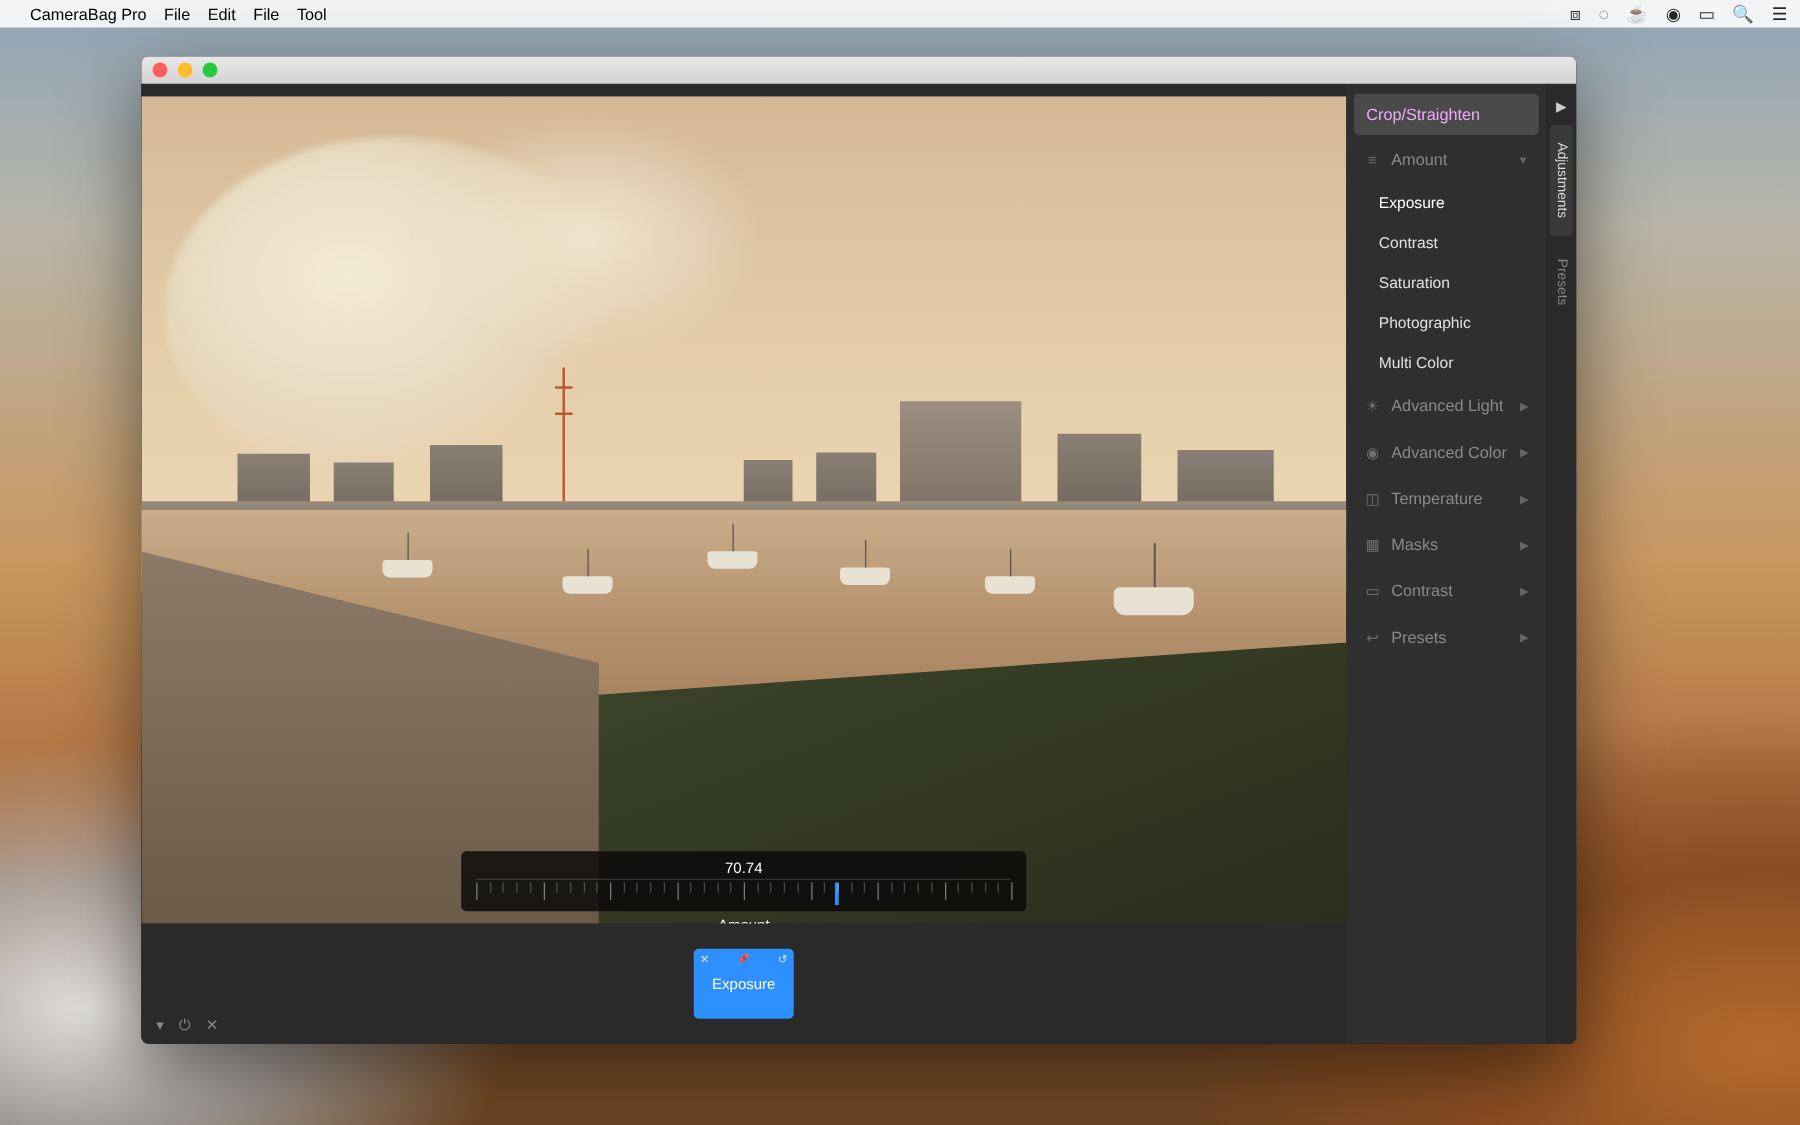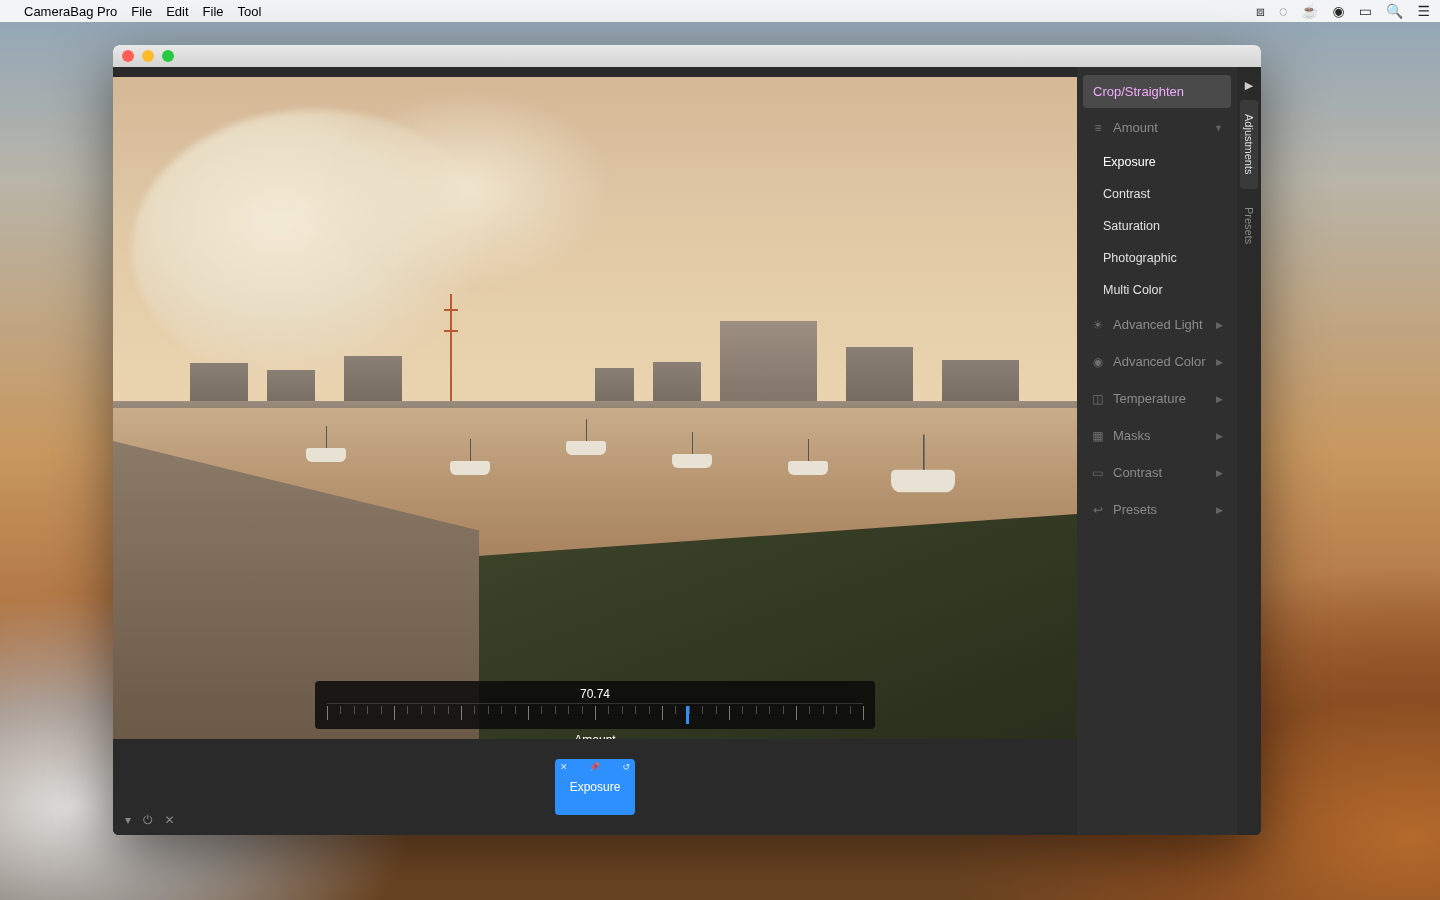--- a/index.html
+++ b/index.html
@@ -69,21 +69,21 @@
 .boat6{left:82%;top:60%;transform:scale(1.6);}
 
 .dock{position:absolute;left:0;right:0;bottom:0;height:34%;
   background:linear-gradient(160deg,#4a5a3a 0%,#3a4228 30%,#2a2e1c 100%);
   clip-path:polygon(0 30%,100% 0,100% 100%,0 100%);}
 .pave{position:absolute;left:0;bottom:0;width:38%;height:45%;
   background:linear-gradient(180deg,#8c7a68,#6b5a48);
   clip-path:polygon(0 0,100% 30%,100% 100%,0 100%);}
 
 
-.slider-panel{position:absolute;left:50%;transform:translateX(-50%);bottom:10px;width:560px;background:rgba(10,10,10,.85);border-radius:4px;padding:6px 12px 4px;}
+.slider-panel{position:absolute;left:50%;transform:translateX(-50%);bottom:10px;width:452px;background:rgba(10,10,10,.85);border-radius:4px;padding:6px 12px 4px;}
 .slider-val{color:#fff;font-size:12px;text-align:center;margin-bottom:2px;}
 .slider-track{height:22px;position:relative;border-top:1px solid rgba(255,255,255,.15);}
 .tick{position:absolute;top:2px;width:1px;height:8px;background:rgba(255,255,255,.25);}
 .tick.major{height:14px;background:rgba(255,255,255,.45);}
 .handle{position:absolute;top:2px;width:3px;height:18px;background:#2e8fff;left:67%;}
 .slider-label{position:absolute;left:50%;transform:translateX(-50%);top:100%;margin-top:4px;color:#fff;font-size:12px;}
 
 
 .bottom-strip{height:96px;background:#2a2a2a;position:relative;display:flex;align-items:center;justify-content:center;}
 .tile{width:80px;height:56px;background:#2e8fff;border-radius:4px;color:#fff;font-size:12px;display:flex;align-items:center;justify-content:center;position:relative;}

